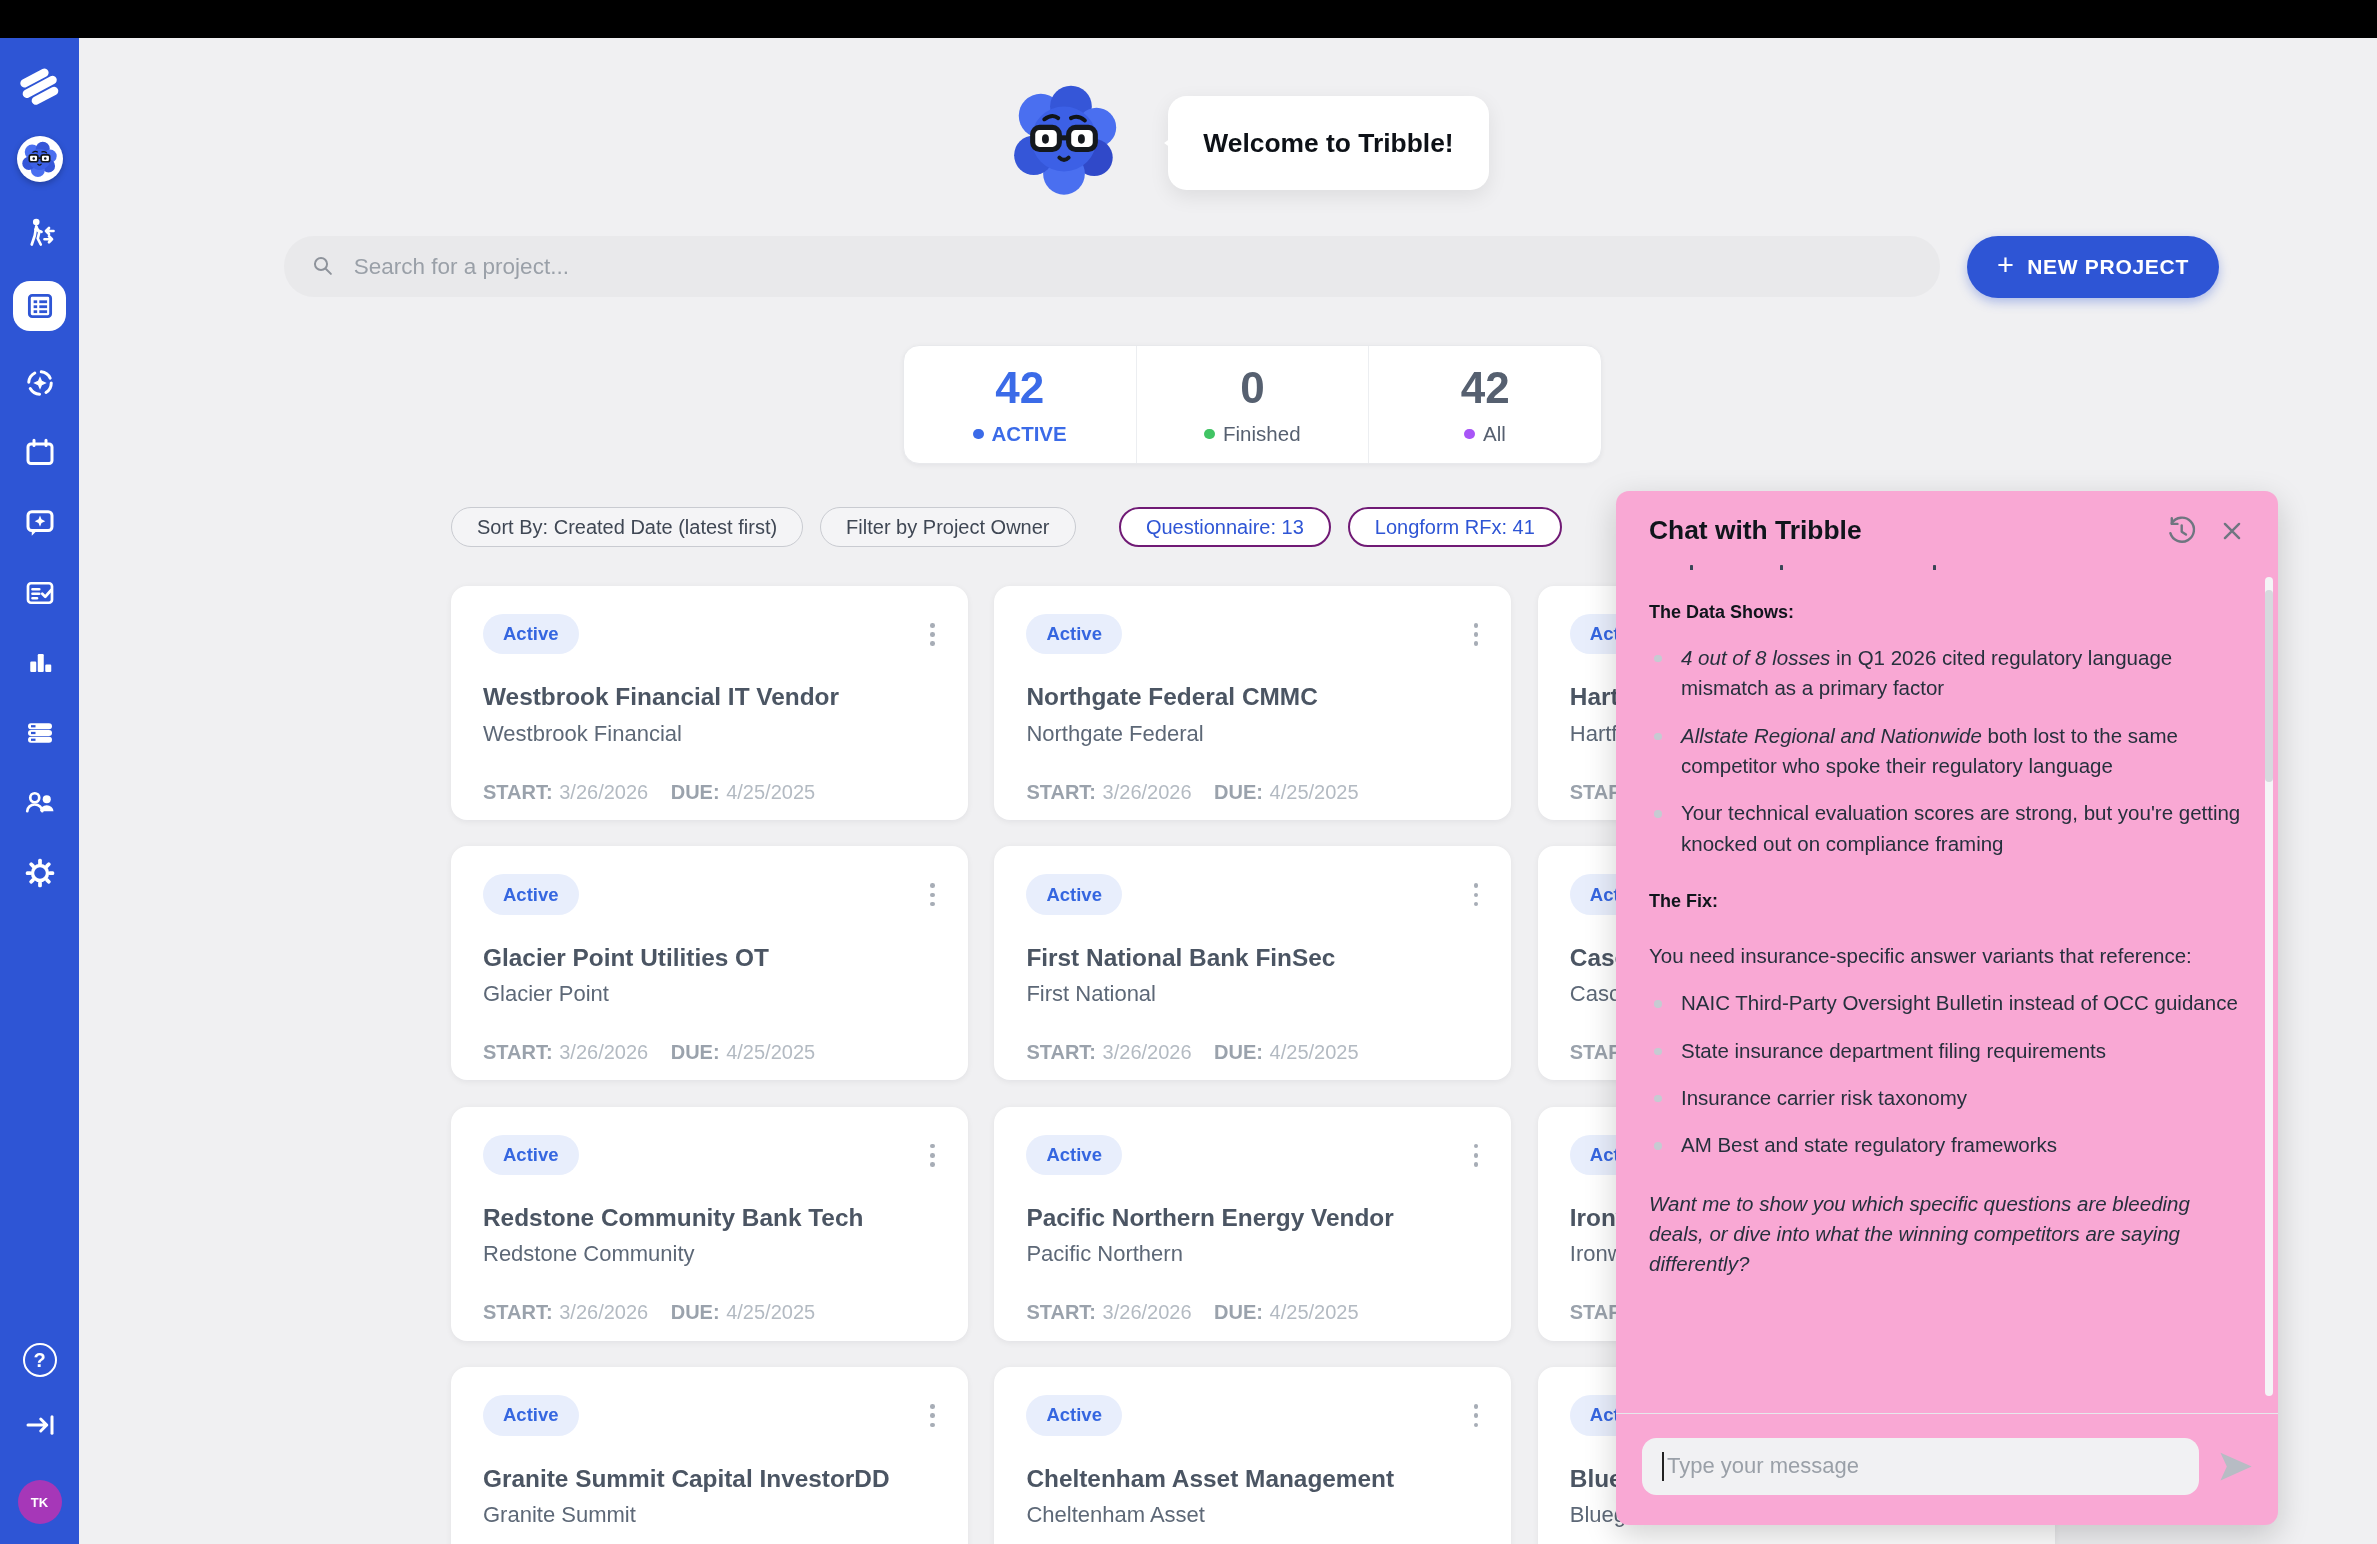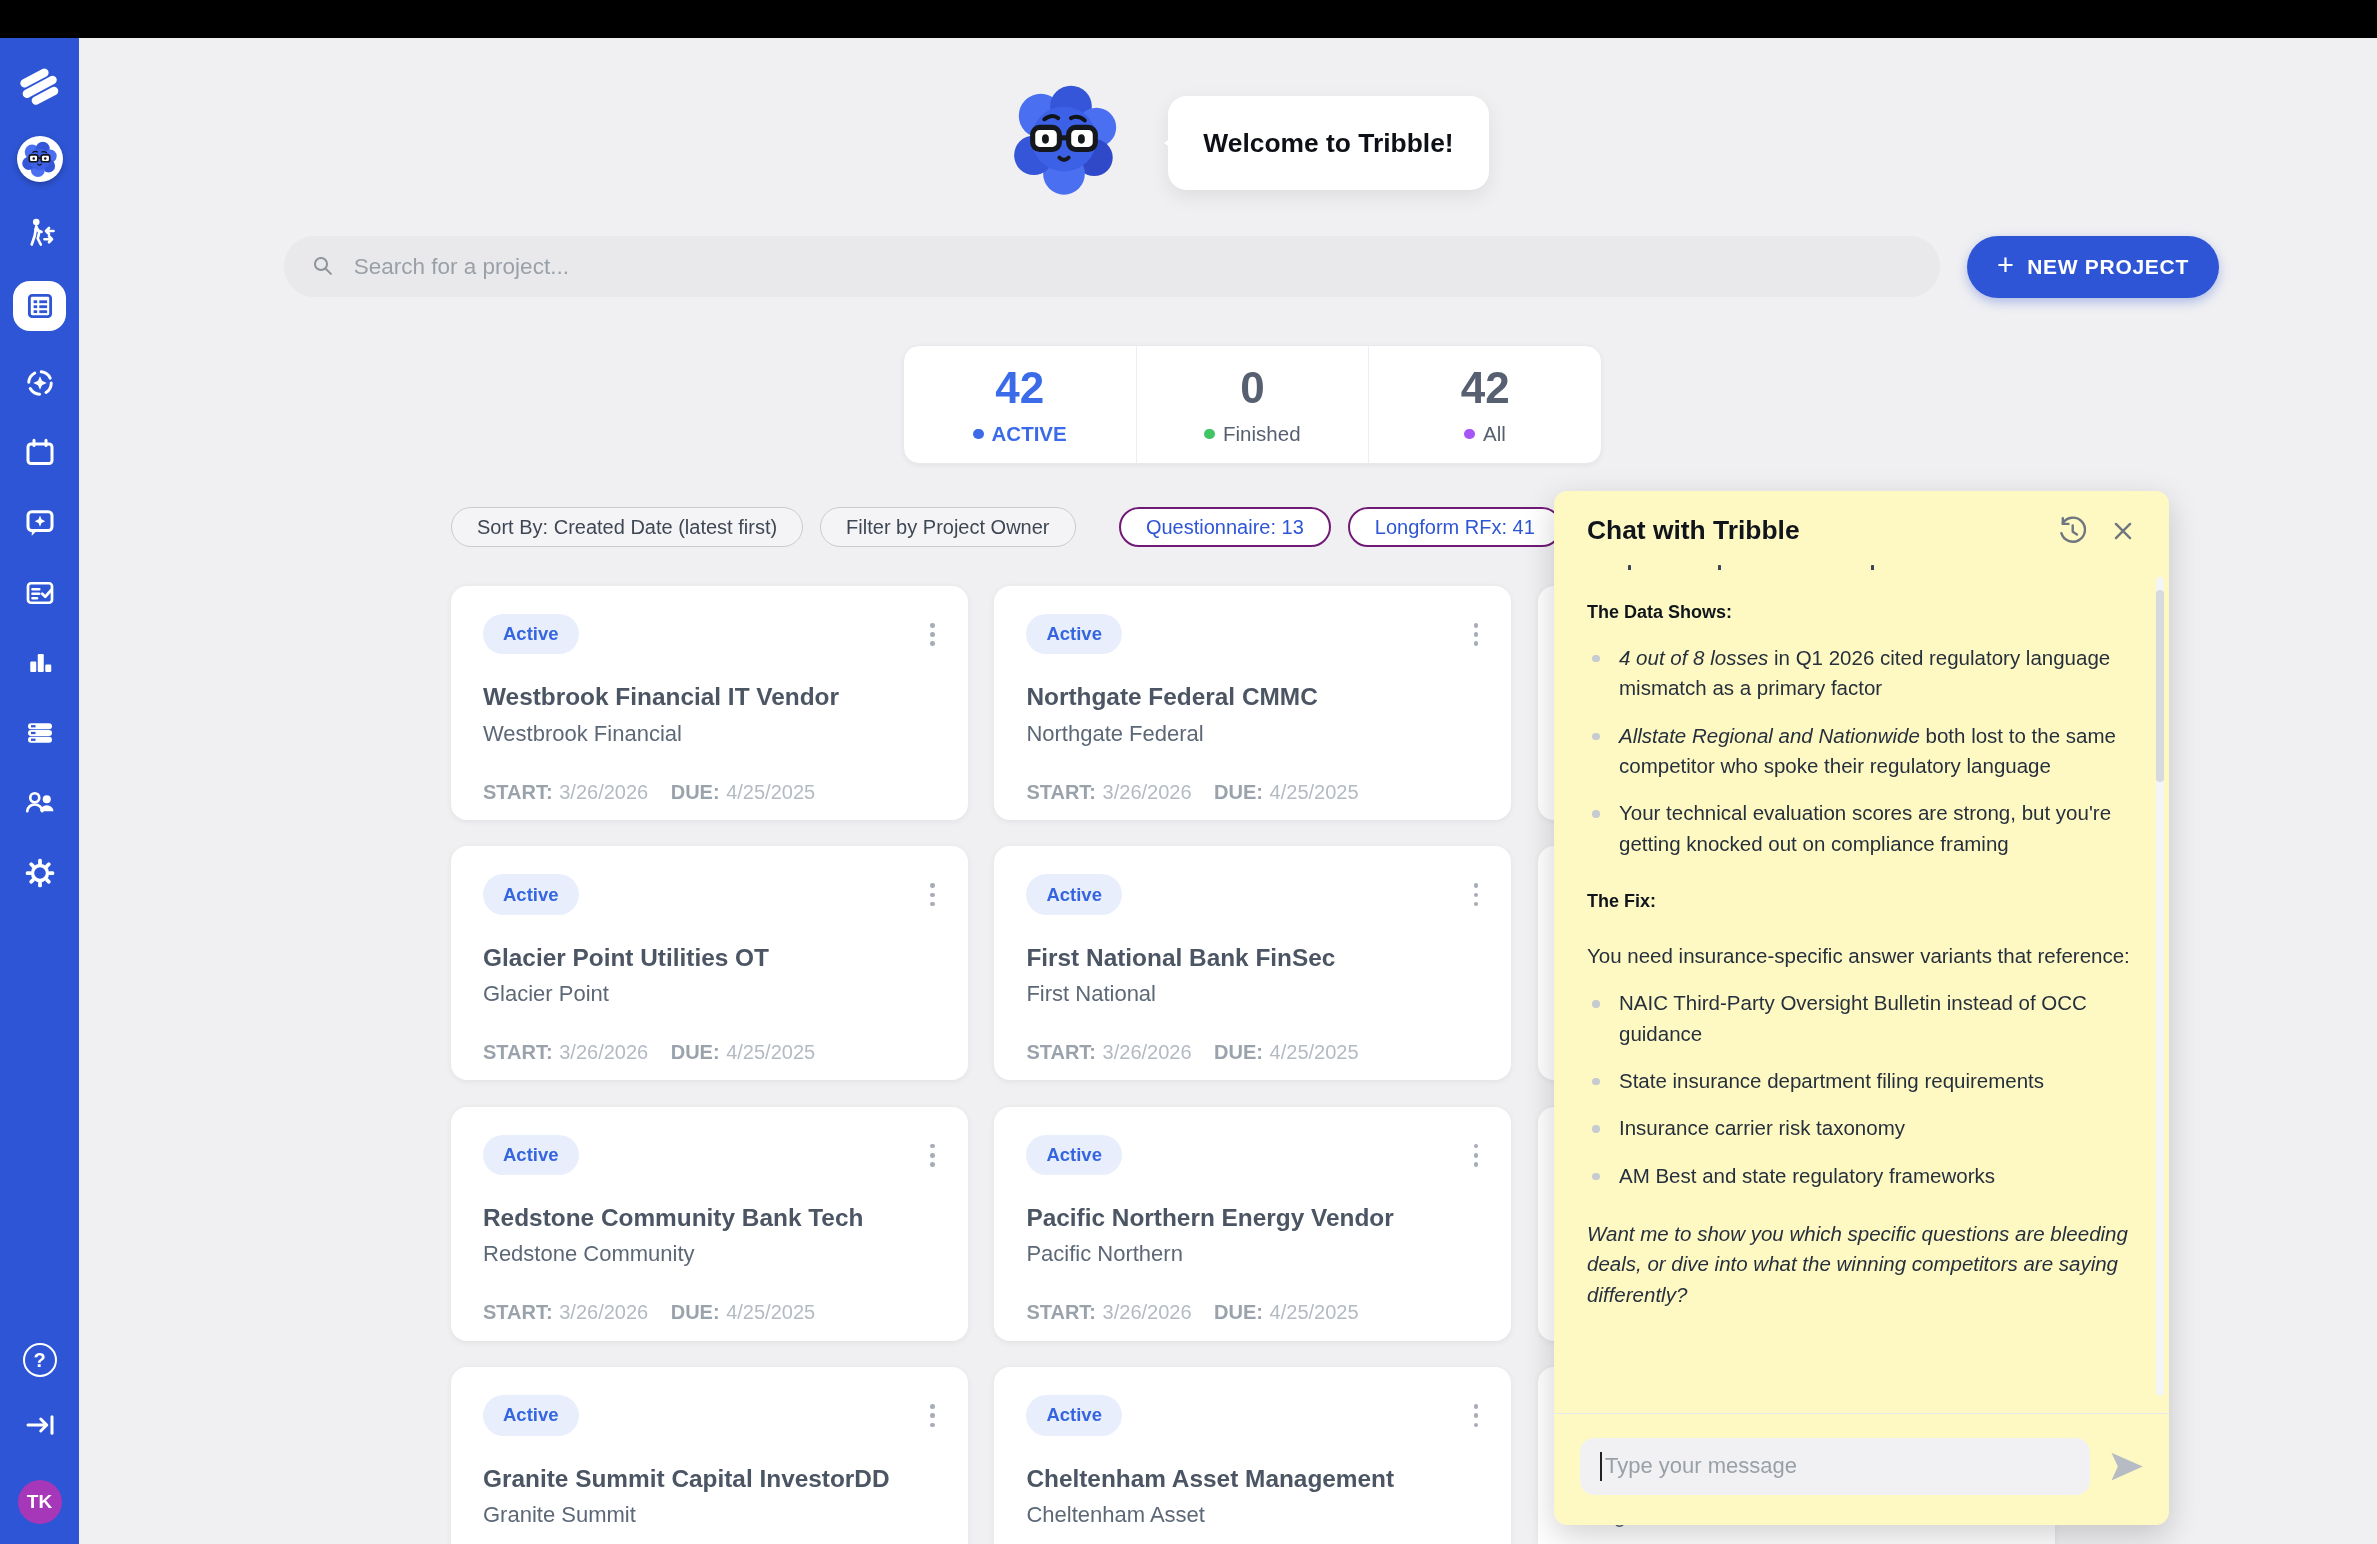--- a/index.html
+++ b/index.html
@@ -19,21 +19,21 @@
   .mascot-mini svg { width:41px; height:41px; }
   .gap-big { margin-top:61px; }
   .side-ic { width:36px; height:36px; margin-top:34px; }
   .active-pill { margin-top:29px; width:53px; height:50px; background:#fff; border-radius:17px;
                  display:flex; align-items:center; justify-content:center; }
   .active-pill svg { width:34px; height:34px; }
   .side-spacer { flex:1; }
   .help-circle { width:34px; height:34px; border:2.6px solid #fff; border-radius:50%; color:#fff;
                  font-size:20px; font-weight:700; display:flex; align-items:center; justify-content:center; margin-bottom:30px; }
   .logout-ic { width:36px; height:36px; margin-bottom:37px; }
-  .tk { width:44px; height:44px; border-radius:50%; background:#a637b8; color:#fff; font-size:19px; font-weight:700;
+  .tk { width:44px; height:44px; border-radius:50%; background:#a637b8; color:#fff; font-size:13px; font-weight:700;
         display:flex; align-items:center; justify-content:center; margin-bottom:20px; }
 
   
   .mascot-big { position:absolute; left:1006px; top:81px; width:116px; height:116px; z-index:5; }
   .bubble { position:absolute; left:1168px; top:96px; width:321px; height:94px; background:#fff; border-radius:18.5px;
             box-shadow:0 6.6px 20px rgba(0,0,0,.08); display:flex; align-items:center; justify-content:center; z-index:4; }
   .bubble:before { content:""; position:absolute; left:-14.5px; top:37px; border:10.6px solid transparent; border-right:14.5px solid #fff; }
   .bubble span { font-size:26.4px; font-weight:700; color:#0d1117; }
 
   
@@ -75,21 +75,21 @@
   .status { display:inline-block; background:#e8eefc; color:#3566e0; font-size:18.5px; font-weight:600;
             padding:9.2px 20px; border-radius:660px; }
   .kebab { position:absolute; right:29px; top:33px; display:flex; flex-direction:column; gap:4.6px; cursor:pointer; padding:4px; }
   .kebab i { width:4.6px; height:4.6px; border-radius:50%; background:#a7adb6; }
   .card h3 { margin-top:29px; font-size:24.4px; font-weight:700; color:#4b5563; white-space:nowrap; }
   .card .co { margin-top:9.2px; font-size:22px; color:#5d6877; white-space:nowrap; }
   .dates { margin-top:34px; font-size:20px; color:#b3bac2; display:flex; gap:22.5px; white-space:nowrap; }
   .dates b { color:#9aa2ac; font-weight:700; margin-right:6.6px; }
 
   
-  .chat { position:absolute; left:1554px; top:491px; width:615px; height:1034px; background:#fef9c3; border-radius:13.2px;
+  .chat { position:absolute; left:1616px; top:491px; width:662px; height:1034px; background:#f9a8d4; border-radius:13.2px;
           box-shadow:0 10.6px 32px rgba(0,0,0,.18); z-index:20; }
   .chat-head { display:flex; align-items:center; padding:22.5px 29px 13.2px 33px; }
   .chat-head .title { font-size:26.4px; font-weight:700; color:#10151c; flex:1; }
   .chat-head .hic { width:34px; height:34px; cursor:pointer; margin-left:17px; }
   .chat-body { position:absolute; left:0; right:17px; top:69px; bottom:114px; overflow:hidden; padding:0 20px 0 33px;
                font-size:20.5px; line-height:1.48; color:#26303d; }
   .remnant { height:9.2px; overflow:hidden; position:relative; margin-top:1.3px; }
   .remnant i { position:absolute; top:4px; width:2.6px; height:6.6px; background:#3a4656; border-radius:0.7px; }
   .remnant i:nth-child(1){left:41px;} .remnant i:nth-child(2){left:131px;} .remnant i:nth-child(3){left:284px;}
   .c-ul { list-style:none; }

